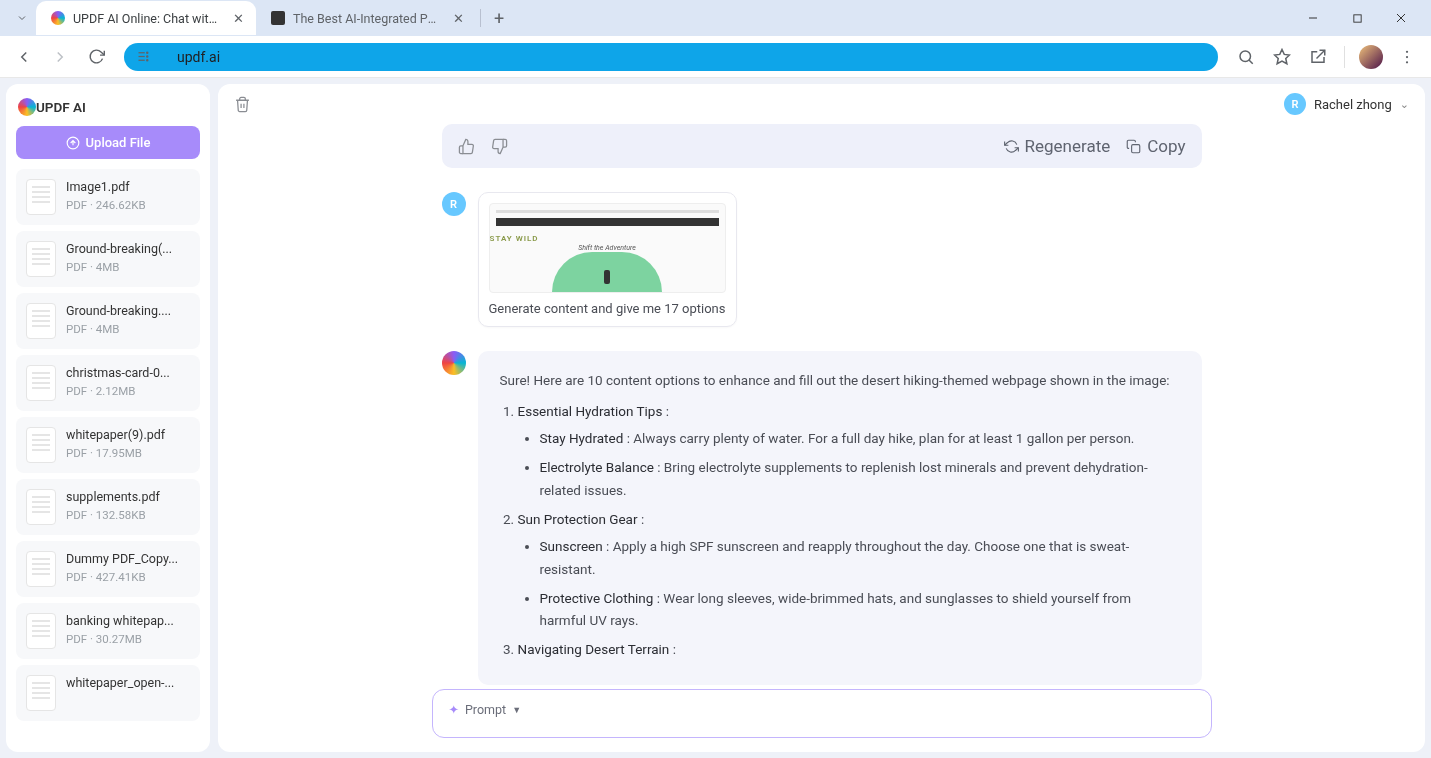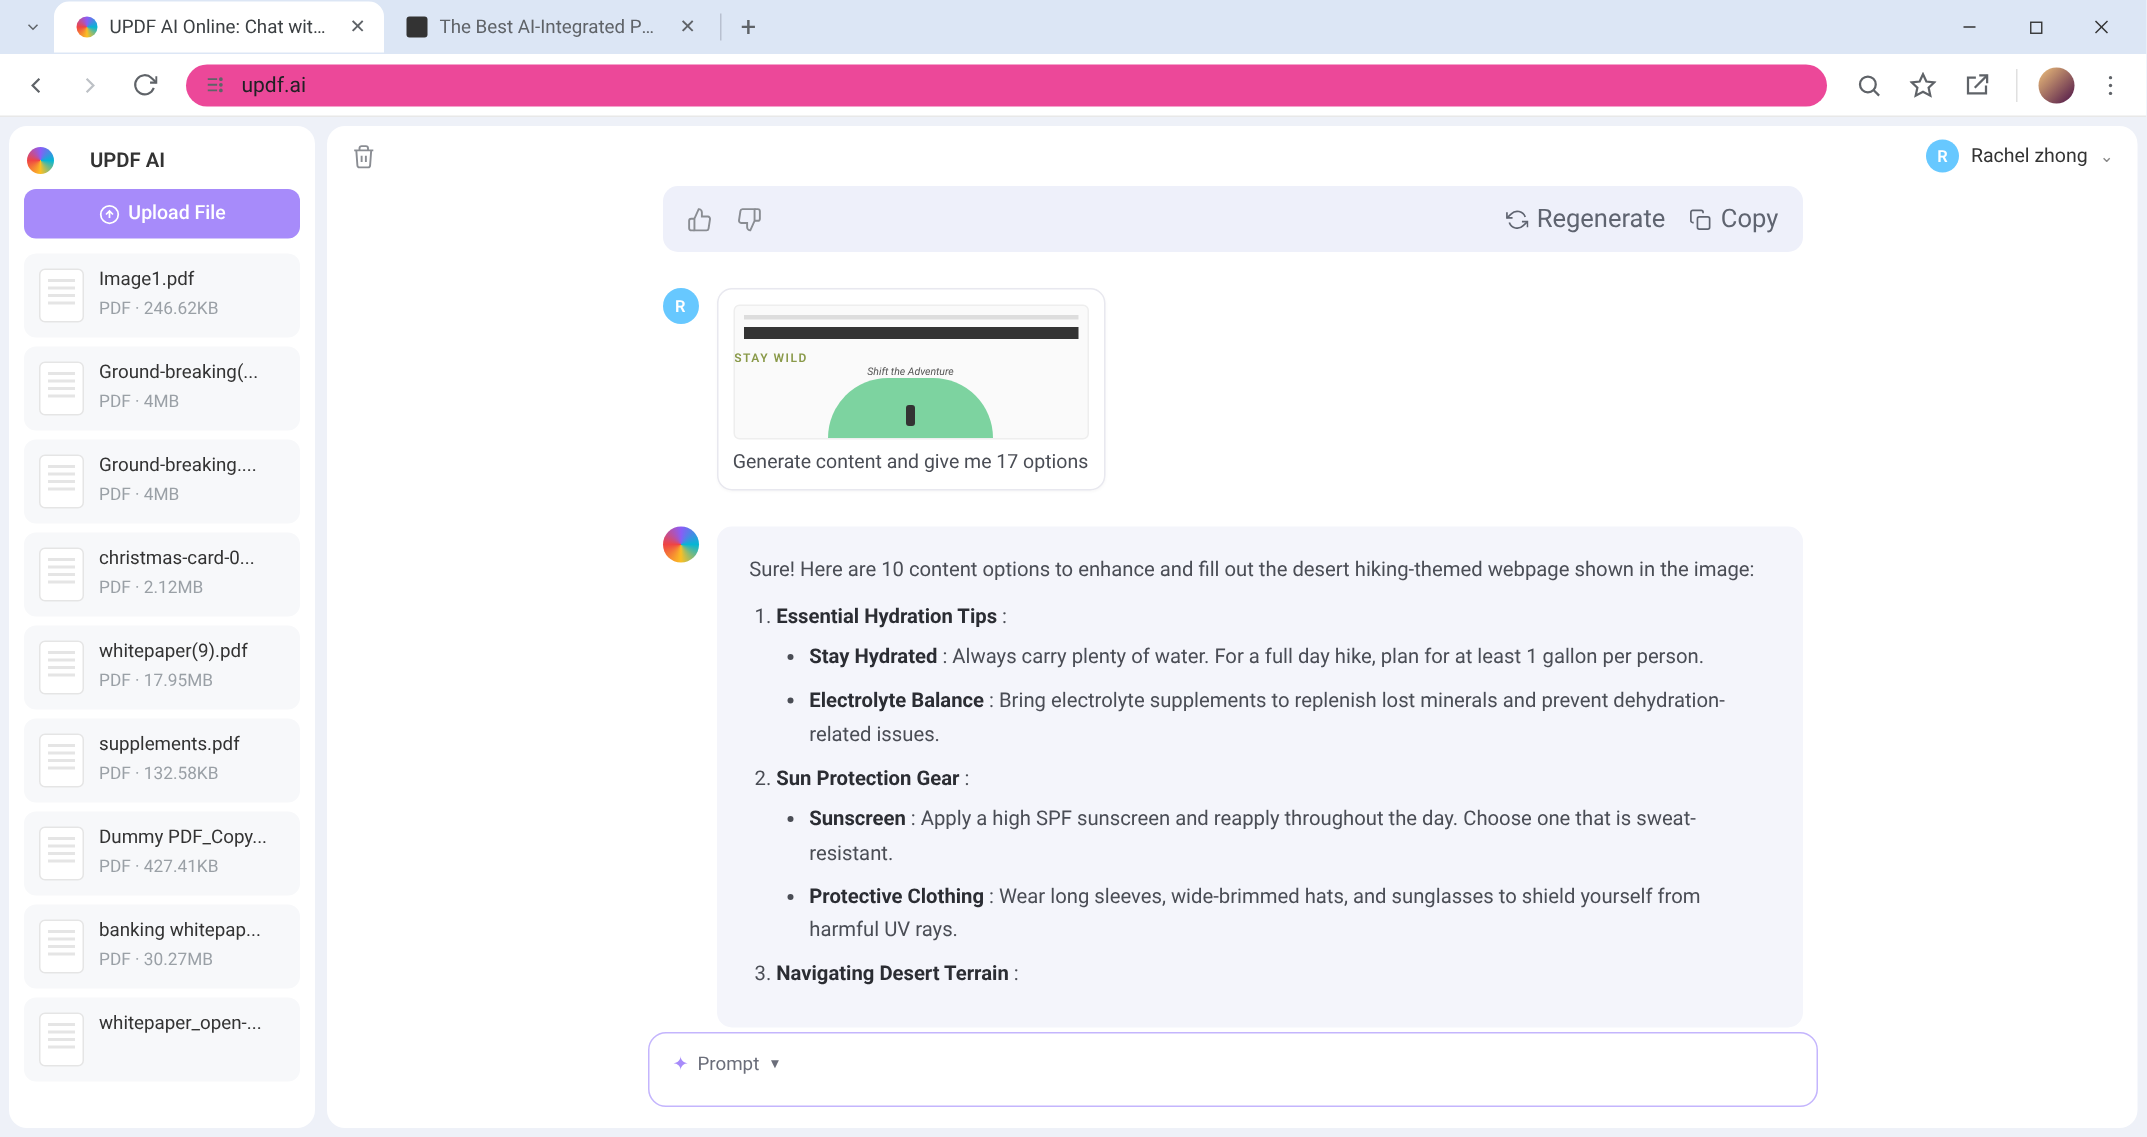--- a/index.html
+++ b/index.html
@@ -14,30 +14,30 @@
   .tab .title { white-space: nowrap; overflow: hidden; text-overflow: ellipsis; max-width: 150px;}
   .tab .close { width: 16px; height: 16px; display:flex; align-items:center; justify-content:center; font-size: 13px; color: #5f6368; border-radius: 50%;}
   .tab:not(.active) { color: #5f6368; }
   .new-tab { width: 28px; height: 28px; font-size: 18px; color: #5f6368; display:flex; align-items:center; justify-content:center; border-radius:50%; cursor:pointer;}
   .window-controls { margin-left: auto; display: flex; }
   .window-controls div { width: 44px; height: 36px; display:flex; align-items:center; justify-content:center; font-size: 14px; color: #333; cursor:pointer;}
 
   .toolbar { height: 42px; background: #fff; display: flex; align-items: center; padding: 0 8px; gap: 4px; border-bottom: 1px solid #e8e8e8;}
   .nav-btn { width: 32px; height: 32px; display:flex; align-items:center; justify-content:center; border-radius:50%; color:#5f6368; cursor:pointer;}
   .nav-btn.disabled { color: #bdc1c6; }
-  .addr-bar { flex:1; height: 28px; background:#ec4899; border-radius: 20px; display:flex; align-items:center; padding:0 12px; gap:10px; margin:0 8px; font-size:14px; color:#202124;}
+  .addr-bar { flex:1; height: 28px; background:#0ea5e9; border-radius: 20px; display:flex; align-items:center; padding:0 12px; gap:26px; margin:0 8px; font-size:14px; color:#202124;}
   .addr-icon { color:#5f6368; font-size:13px;}
   .right-icons { display:flex; gap:4px; align-items:center;}
   .right-icons .nav-btn svg { width:18px; height:18px; }
   .avatar-small { width:24px; height:24px; border-radius:50%; background: linear-gradient(135deg,#f0c27b,#4b1248); display:inline-block;}
 
   
   .app { display:flex; height: calc(758px - 78px); background:#eef1f8; padding: 6px; gap: 8px;}
   .sidebar { width: 204px; background: #fff; border-radius: 12px; padding: 10px; overflow-y:auto;}
-  .sidebar-head { display:flex; align-items:center; gap:24px; font-size: 13.5px; font-weight:600; color:#333; padding:4px 2px 10px;}
+  .sidebar-head { display:flex; align-items:center; gap:0; font-size: 13.5px; font-weight:600; color:#333; padding:4px 2px 10px;}
   .logo-dot { width:18px; height:18px; border-radius:50%; background: conic-gradient(#8b5cf6,#06b6d4,#fbbf24,#ef4444,#8b5cf6); display:inline-block;}
   .upload-btn { width:100%; background:#a78bfa; color:#fff; border:none; border-radius:8px; padding:9px; font-size:13px; font-weight:500; display:flex; align-items:center; justify-content:center; gap:6px; cursor:pointer;}
   .file-list { margin-top:10px; display:flex; flex-direction:column; gap:6px;}
   .file-item { background:#f7f8fa; border-radius:8px; padding:10px; display:flex; gap:10px; align-items:flex-start; cursor:pointer;}
   .file-icon { width:30px; height:36px; background:#fff; border:1px solid #e5e5e5; border-radius:4px; position:relative;}
   .file-icon::before { content:""; position:absolute; top:6px; left:5px; right:5px; height:2px; background:#e5e5e5; box-shadow: 0 5px 0 #e5e5e5, 0 10px 0 #e5e5e5, 0 15px 0 #e5e5e5;}
   .file-meta { flex:1; min-width:0;}
   .file-name { font-size:12.5px; color:#333; white-space:nowrap; overflow:hidden; text-overflow:ellipsis;}
   .file-sub { font-size:11.5px; color:#9aa0a6; margin-top:4px;}
 
@@ -68,21 +68,21 @@
   .thumb .fig { position:absolute; bottom:8px; left:50%; transform:translateX(-50%); width:6px; height:14px; background:#333; border-radius:2px;}
   .thumb .t1 { position:absolute; top:30px; width:100%; text-align:left; font-size:8px; color:#8a9a4a; letter-spacing:1px; font-weight:600;}
   .thumb .t2 { position:absolute; top:40px; width:100%; text-align:center; font-size:7px; color:#555; font-style:italic;}
   .user-text { font-size:13px; color:#4a4d55;}
 
   .ai-bubble { background:#f4f5fb; border-radius:10px; padding:18px 22px; flex:1; font-size:13.5px; color:#4a4d55; line-height:1.7;}
   .ai-bubble ol { padding-left: 18px; margin-top:8px;}
   .ai-bubble ol > li { margin-bottom: 6px;}
   .ai-bubble ul { padding-left: 22px; list-style: disc; margin-top:4px; margin-bottom:6px;}
   .ai-bubble ul > li { margin-bottom: 6px;}
-  .ai-bubble strong { color:#2b2d33; font-weight:700;}
+  .ai-bubble strong { color:#2b2d33; font-weight:400;}
 
   .input-zone { padding: 0 10px 14px;}
   .input-card { max-width: 780px; margin:0 auto; border:1.5px solid #c4b5fd; border-radius:12px; background:#fff; padding:10px 12px 12px;}
   .prompt-row { display:flex; align-items:center; gap:6px; font-size:12.5px; color:#6b6e7a; padding:2px 4px 8px; cursor:pointer;}
   .spark { color:#a78bfa;}
   .input-row { display:flex; align-items:center; gap:10px; background:#fff; border:1px solid #edeef3; border-radius:10px; padding:8px 8px 8px 12px;}
   .attach { color:#8a8d93; cursor:pointer;}
   .text-in { flex:1; border:none; outline:none; font-size:13.5px; color:#333; background:transparent;}
   .hint { font-size:11.5px; color:#b5b8c2;}
   .send { width:28px; height:28px; background:#e6e8ef; border-radius:8px; display:flex; align-items:center; justify-content:center; color:#9aa0a6; cursor:pointer;}

